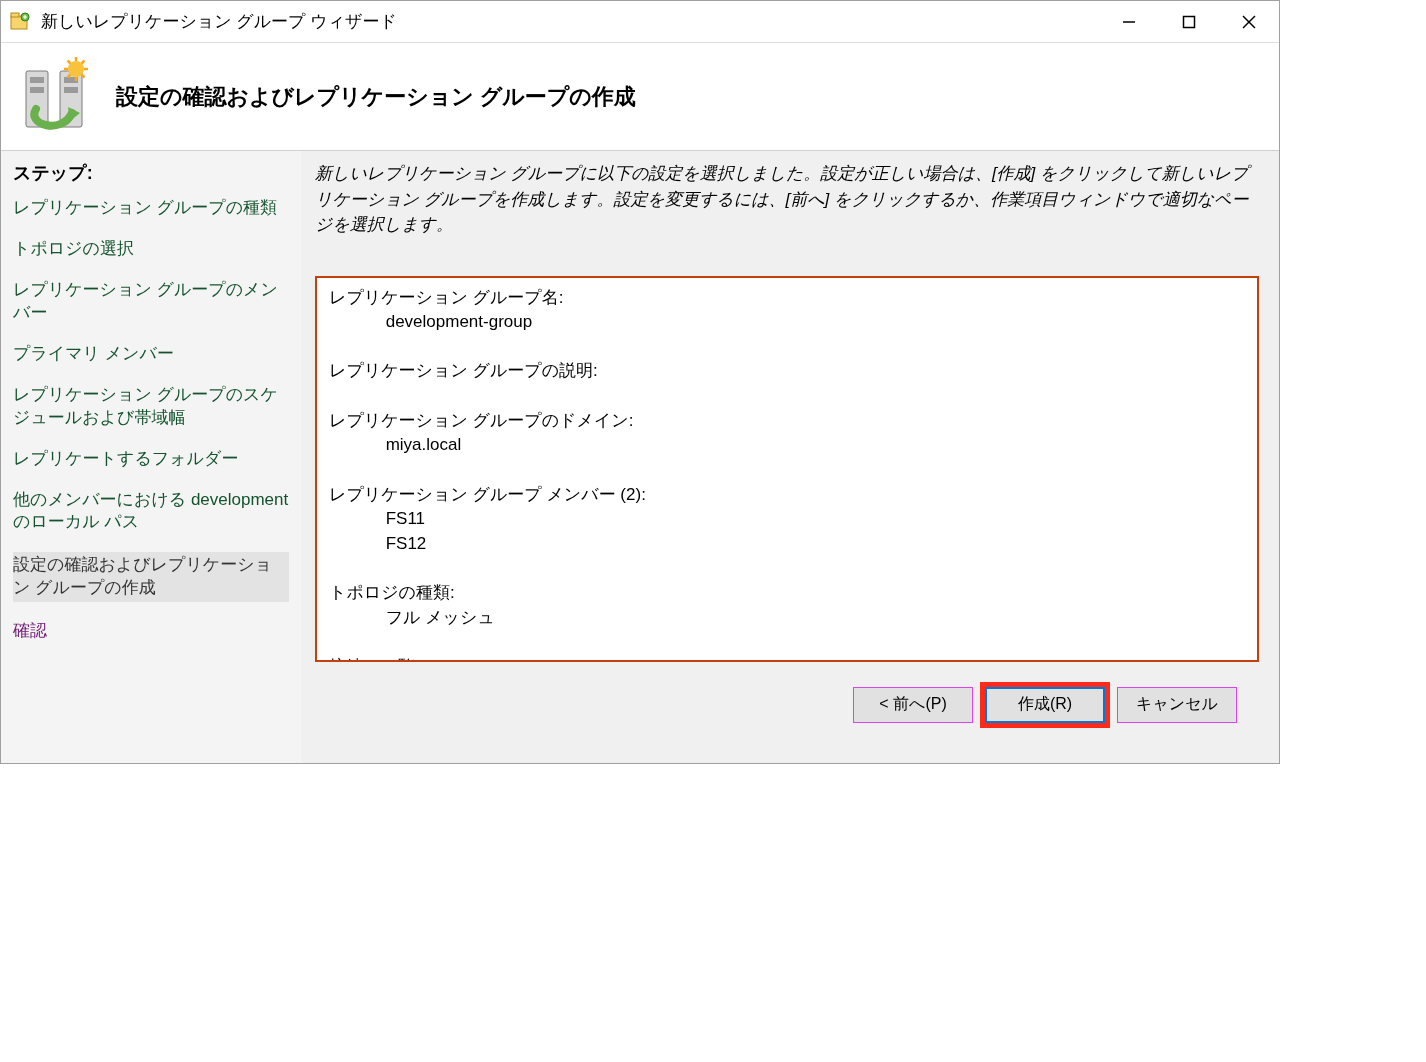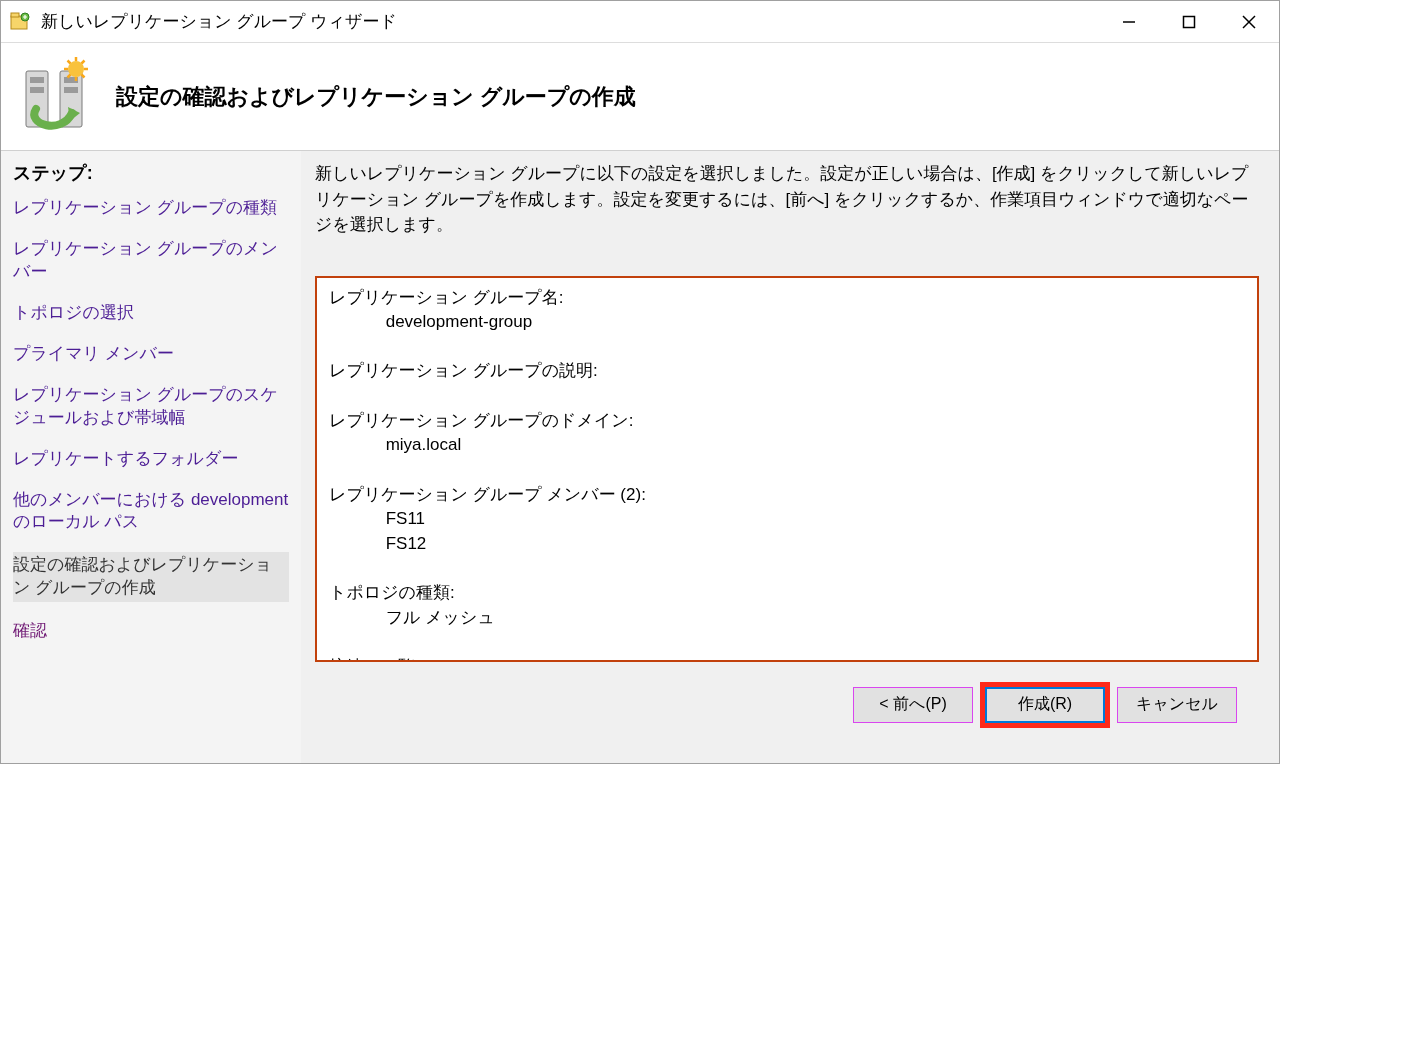--- a/index.html
+++ b/index.html
@@ -82,21 +82,21 @@
     background: #f4f4f4;
     padding: 10px 12px;
     overflow-y: auto;
   }
   .steps-label {
     font-weight: bold;
     font-size: 18px;
     margin-bottom: 12px;
   }
   .step-link {
-    color: #4c1d95;
+    color: #14532d;
     margin-bottom: 18px;
     cursor: pointer;
     font-size: 17px;
     line-height: 1.35;
   }
   .step-current {
     color: #333;
     background: #e3e3e3;
     padding: 2px 0;
   }
@@ -108,20 +108,21 @@
     background: #f0f0f0;
     padding: 10px 20px 16px 14px;
     display: flex;
     flex-direction: column;
     position: relative;
   }
   .instruction-text {
     font-size: 17px;
     line-height: 1.5;
     margin-bottom: 38px;
+    font-style: italic;
   }
   .settings-label {
     font-size: 17px;
     margin-bottom: 4px;
   }
   .settings-box {
     flex: 1;
     background: #fff;
     border: 2px solid #c2410c;
     padding: 8px 12px;
@@ -221,22 +222,22 @@
       </svg>
     </div>
     <div class="banner-title">設定の確認およびレプリケーション グループの作成</div>
   </div>
 
   <div class="body-area">
 
     <div class="sidebar">
       <div class="steps-label">ステップ:</div>
       <div class="step-link">レプリケーション グループの種類</div>
+      <div class="step-link">トポロジの選択</div>
       <div class="step-link">レプリケーション グループのメンバー</div>
-      <div class="step-link">トポロジの選択</div>
       <div class="step-link">プライマリ メンバー</div>
       <div class="step-link">レプリケーション グループのスケジュールおよび帯域幅</div>
       <div class="step-link">レプリケートするフォルダー</div>
       <div class="step-link">他のメンバーにおける development のローカル パス</div>
       <div class="step-link step-current">設定の確認およびレプリケーション グループの作成</div>
       <div class="step-link step-done">確認</div>
     </div>
 
     <div class="main-panel">
       <div class="instruction-text">新しいレプリケーション グループに以下の設定を選択しました。設定が正しい場合は、[作成] をクリックして新しいレプリケーション グループを作成します。設定を変更するには、[前へ] をクリックするか、作業項目ウィンドウで適切なページを選択します。</div>

